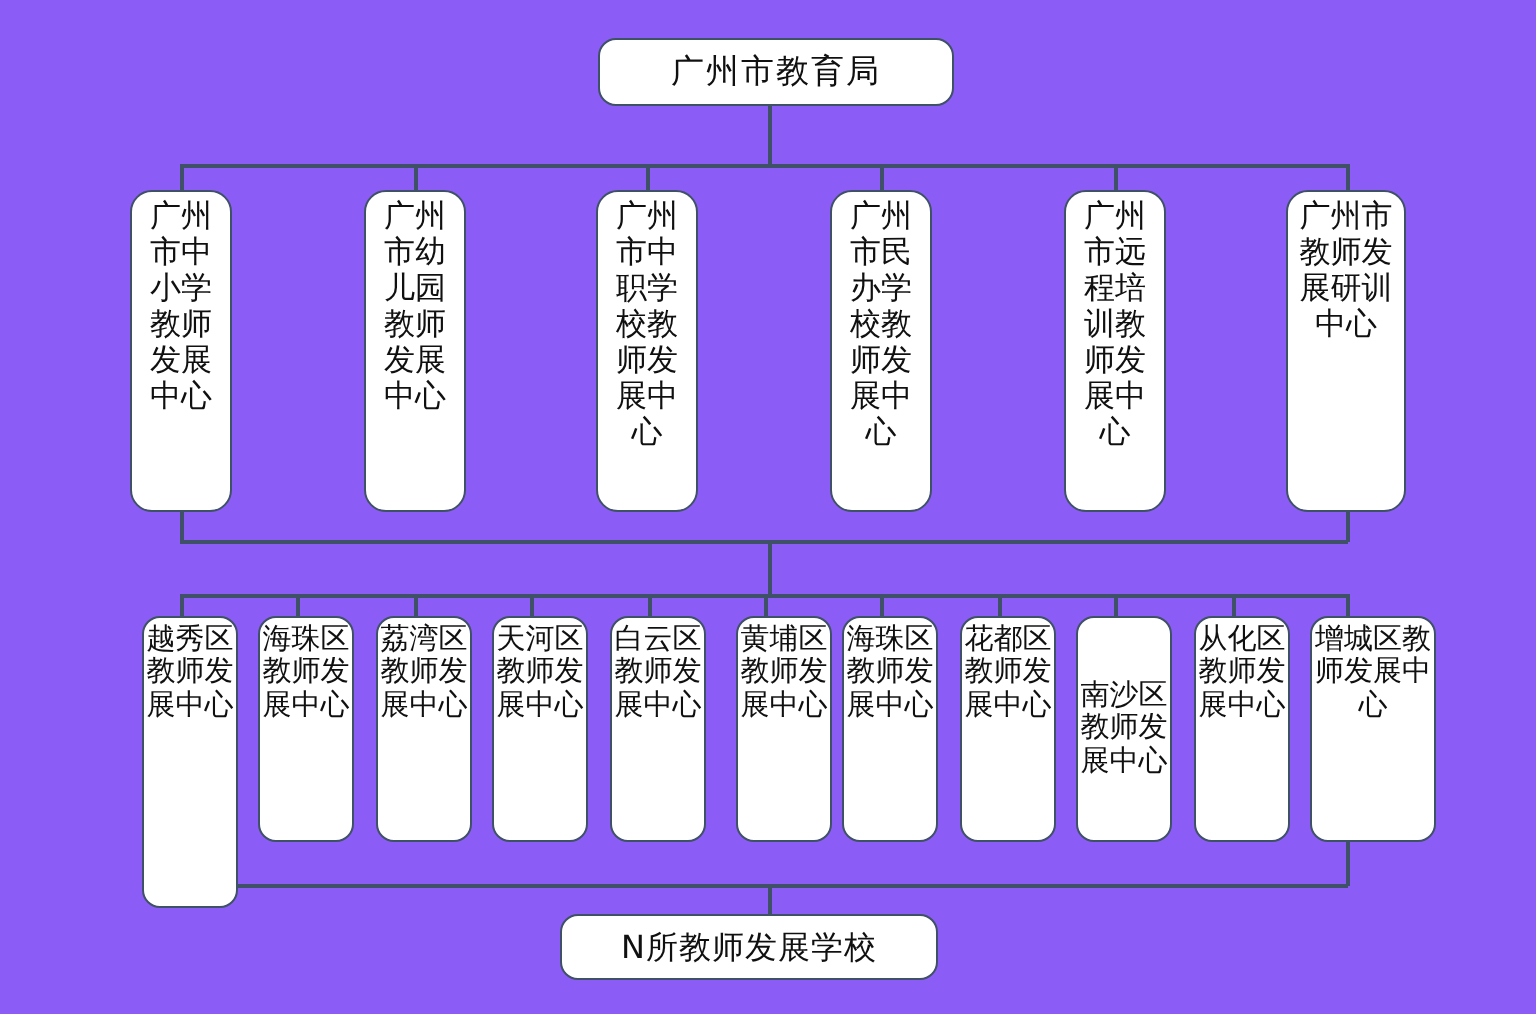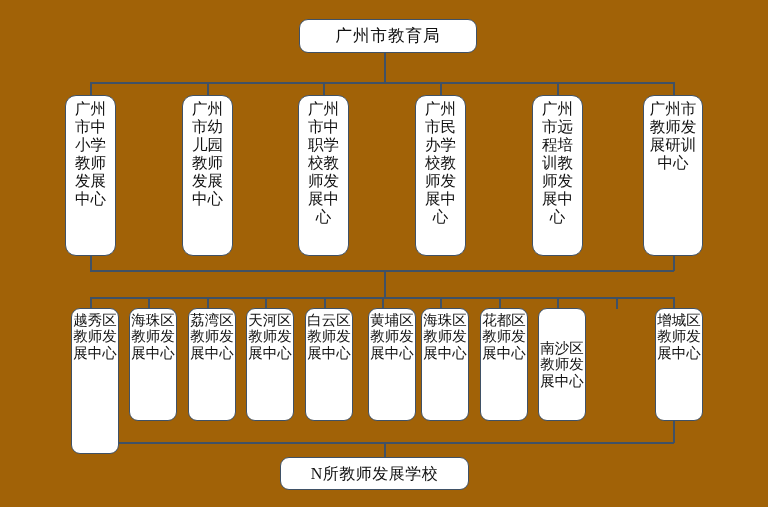--- a/index.html
+++ b/index.html
@@ -8,23 +8,22 @@
     padding: 0;
     background: #ffffff;
   }
   body {
     font-family: "DejaVu Sans", "Liberation Sans", sans-serif;
   }
   #chart-root {
     position: relative;
     width: 768px;
     height: 507px;
-    background: #a16207;
+    background: #8b5cf6;
     overflow: hidden;
-    font-family: Liberation Serif, serif;
   }
   .node {
     position: absolute;
     box-sizing: border-box;
     background: #ffffff;
     border: 1.6px solid #3f5166;
     display: flex;
     align-items: center;
     justify-content: center;
     color: #101010;
@@ -161,21 +160,24 @@
   </div>
   <div class="node node-dist" style="left:421px; top:308px; width:48px; height:113px;">
     <span class="label">海珠区教师发展中心</span>
   </div>
   <div class="node node-dist" style="left:480px; top:308px; width:48px; height:113px;">
     <span class="label">花都区教师发展中心</span>
   </div>
   <div class="node node-dist" style="left:538px; top:308px; width:48px; height:113px;align-items:center;">
     <span class="label">南沙区教师发展中心</span>
   </div>
-  <div class="node node-dist" style="left:655px; top:308px; width:48px; height:113px;justify-content:flex-end;">
+  <div class="node node-dist" style="left:597px; top:308px; width:48px; height:113px;">
+    <span class="label">从化区教师发展中心</span>
+  </div>
+  <div class="node node-dist" style="left:655px; top:308px; width:63px; height:113px;justify-content:flex-end;">
     <span class="label">增城区教师发展中心</span>
   </div>
 
   <div class="conn conn-v" style="left:90px; top:421px; height:22px;"></div>
   <div class="conn conn-v" style="left:673px; top:421px; height:22px;"></div>
 
   <div class="conn conn-h" style="left:90px; top:442px; width:584px; height:1.6px;"></div>
 
   <div class="conn conn-v" style="left:384px; top:442px; height:17px;"></div>
 

